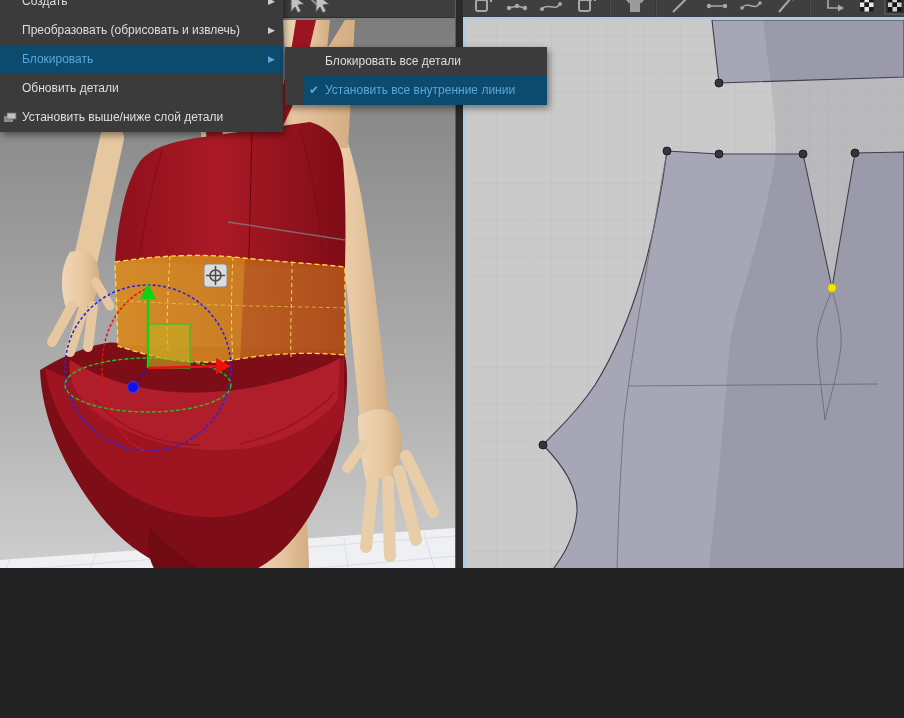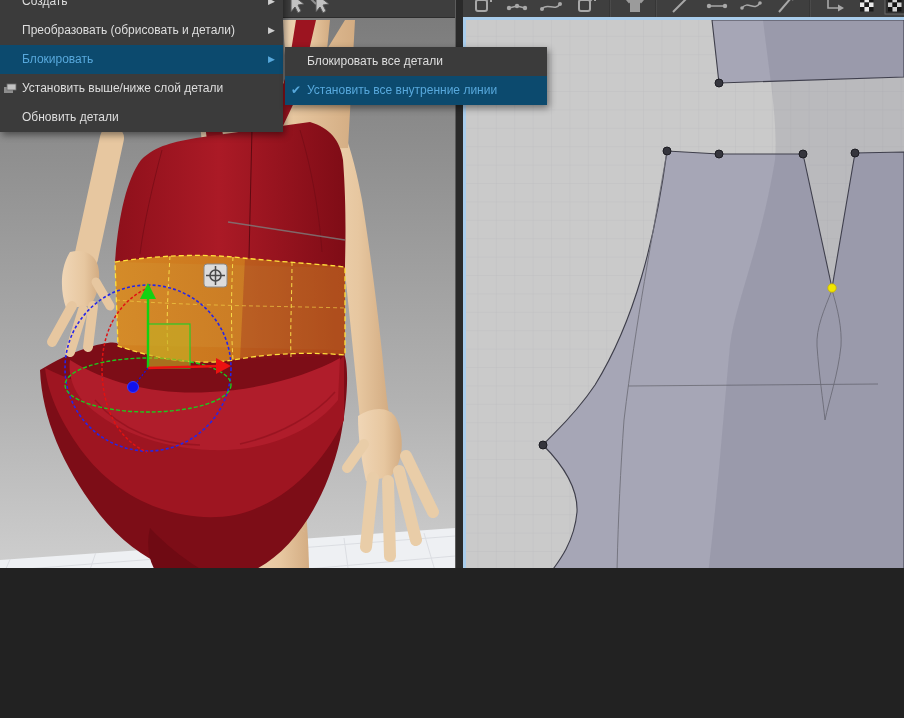--- a/index.html
+++ b/index.html
@@ -35,21 +35,21 @@
   }
   #view3d { position:absolute; left:0; top:18px; width:455px; height:700px; z-index:1; }
   #view2d { position:absolute; left:466px; top:20px; width:438px; height:698px; z-index:1; }
   
   .menu {
     position:absolute; background:#3b3b3b; z-index:10;
     box-shadow:2px 3px 7px rgba(0,0,0,.45);
     font-size:12px; color:#dedede;
   }
   #main-menu { left:0; top:-13px; width:283px; }
-  #sub-menu  { left:285px; top:47px; width:262px; }
+  #sub-menu  { left:285px; top:47px; width:262px;padding-left:18px; }
   .menu-item {
     position:relative; height:29px; line-height:29px;
     padding-left:22px; white-space:nowrap; cursor:default;
   }
   .menu-item.hl { background:#0c4a6e; color:#57a8dc; }
   .menu-arrow {
     position:absolute; right:8px; top:0; font-size:9px; color:#cfcfcf;
   }
   .menu-item.hl .menu-arrow { color:#57a8dc; }
   .menu-check {
@@ -324,37 +324,37 @@
   <div id="divider"></div>
   <div id="border-blue-left"></div>
   <div id="border-blue-top"></div>
 
   <div class="menu" id="main-menu">
     <div class="menu-item">
       <span>Создать</span>
       <span class="menu-arrow">▶</span>
     </div>
     <div class="menu-item">
-      <span>Преобразовать (обрисовать и детали)</span>
+      <span>Преобразовать (обрисовать и извлечь)</span>
       <span class="menu-arrow">▶</span>
     </div>
     <div class="menu-item hl">
       <span>Блокировать</span>
       <span class="menu-arrow">▶</span>
+    </div>
+    <div class="menu-item">
+      <span>Обновить детали</span>
     </div>
     <div class="menu-item">
       <svg class="menu-ico" width="15" height="13" viewBox="0 0 15 13">
         <rect x="1" y="5" width="9" height="6" fill="#8d8d8d"></rect>
         <rect x="4" y="2" width="9" height="6" fill="#c2c2c2" stroke="#6a6a6a" stroke-width="0.8"></rect>
       </svg>
       <span>Установить выше/ниже слой детали</span>
     </div>
-    <div class="menu-item">
-      <span>Обновить детали</span>
-    </div>
   </div>
 
   <div class="menu" id="sub-menu">
     <div class="menu-item">
       <span>Блокировать все детали</span>
     </div>
     <div class="menu-item hl">
       <span class="menu-check">✔</span>
       <span>Установить все внутренние линии</span>
     </div>

